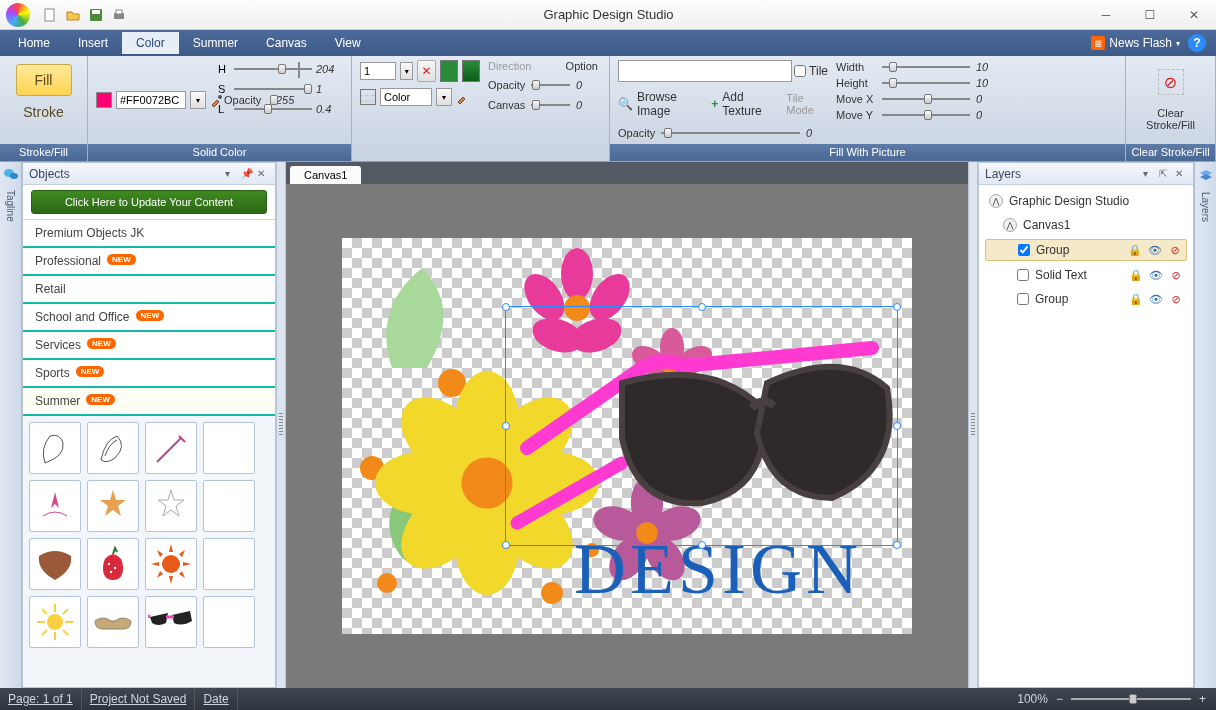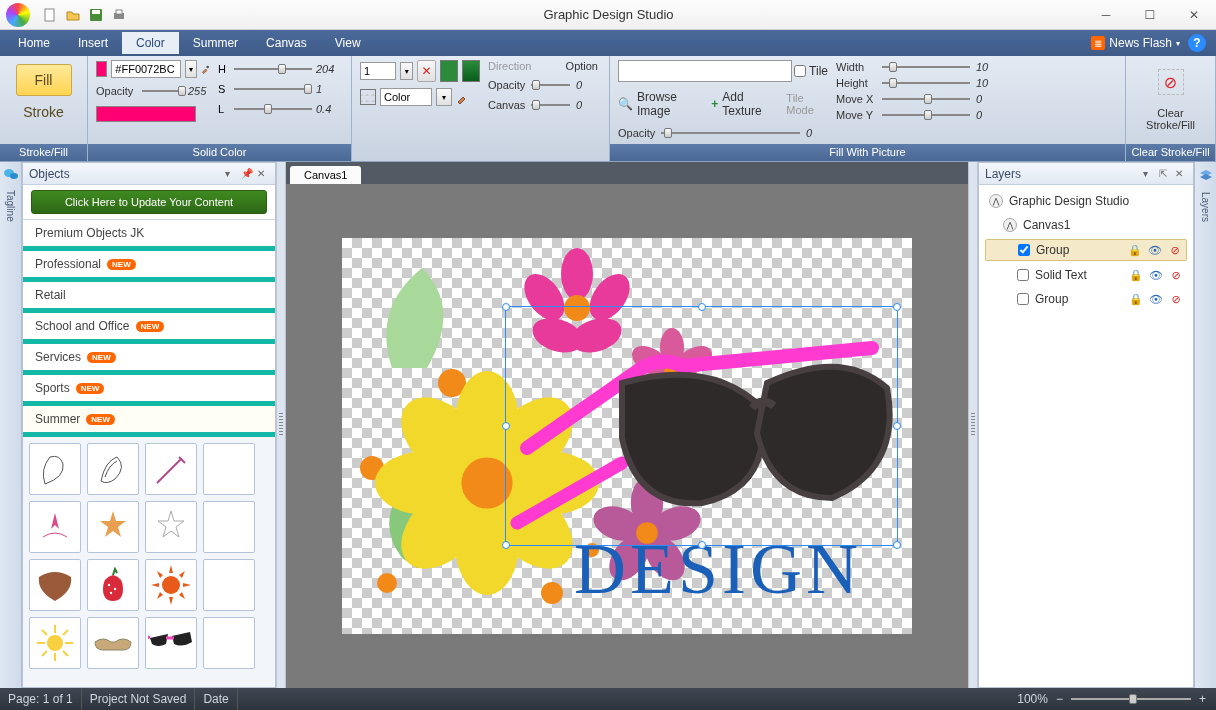--- a/index.html
+++ b/index.html
@@ -30,21 +30,21 @@
 .rpanel-label { height:17px; background:linear-gradient(#5d7ba8,#4a6894); color:#fff; font-size:11px; text-align:center; line-height:17px; }
 
 
 .sf-panel { width:88px; }
 .sf-body { flex-direction:column; gap:0; padding:4px; }
 .fill-btn { width:56px; height:32px; background:linear-gradient(#ffe99a,#ffd452); border:1px solid #cca846; border-radius:3px; display:flex; align-items:center; justify-content:center; font-size:14px; color:#5a4a1f; margin:4px auto 2px; cursor:pointer; }
 .stroke-lbl { text-align:center; color:#5a4a1f; font-size:14px; padding:6px 0; cursor:pointer; }
 
 
 .solid-panel { width:264px; }
-.color-col { display:flex; flex-direction:column; gap:6px; width:114px; }
+.color-col { display:flex; flex-direction:row; gap:0; width:114px; }
 .color-row { display:flex; align-items:center; gap:4px; }
 .swatch { width:16px; height:16px; border:1px solid #888; background:#FF0072; }
 .hexfield { width:70px; height:18px; border:1px solid #999; font-size:11px; padding:0 3px; background:#fff; }
 .dd-btn { width:16px; height:18px; border:1px solid #999; background:linear-gradient(#fafafa,#e0e0e0); display:flex; align-items:center; justify-content:center; font-size:8px; cursor:pointer; }
 .picker { width:14px; height:14px; cursor:pointer; }
 .op-row { display:flex; align-items:center; gap:6px; }
 .op-lbl { font-size:11px; color:#333; width:40px; }
 .slider { flex:1; height:14px; position:relative; }
 .slider-track { position:absolute; top:6px; left:0; right:0; height:2px; background:#888; }
 .slider-thumb { position:absolute; top:2px; width:8px; height:10px; background:linear-gradient(#fafafa,#ccc); border:1px solid #777; border-radius:2px; }
@@ -89,21 +89,21 @@
 .left-side { width:286px; background:#e7edf5; display:flex; }
 .tagline-tab { width:22px; background:linear-gradient(90deg,#dfe7f2,#cfdaea); border-right:1px solid #b0bed2; display:flex; flex-direction:column; align-items:center; padding-top:6px; gap:6px; }
 .tagline-ico { width:16px; height:14px; }
 .vert-txt { writing-mode:vertical-rl; font-size:10px; color:#4a5a76; padding-top:2px; }
 .objects-pane { flex:1; display:flex; flex-direction:column; background:#fff; border:1px solid #b8c3d3; }
 .pane-hdr { height:22px; background:linear-gradient(#f4f7fb,#e2e9f3); border-bottom:1px solid #c4cfdf; display:flex; align-items:center; padding:0 6px; font-size:11px; color:#3a4a66; }
 .pane-hdr-icons { margin-left:auto; display:flex; gap:4px; }
 .pane-hdr-ico { width:12px; height:12px; cursor:pointer; font-size:10px; color:#666; }
 .update-btn { margin:5px 8px; padding:5px; background:linear-gradient(#3f8a20,#2d6815); color:#fff; border:1px solid #2a5e14; border-radius:3px; text-align:center; font-size:11px; cursor:pointer; }
 .cat-list { display:flex; flex-direction:column; border-top:1px solid #d0d8e4; }
-.cat-item { padding:6px 12px; font-size:11px; color:#444; border-bottom:5px solid #14b8a6; cursor:pointer; display:flex; align-items:center; gap:6px; }
+.cat-item { padding:6px 12px; font-size:11px; color:#444; border-bottom:2px solid #14b8a6; cursor:pointer; display:flex; align-items:flex-start; gap:6px; }
 .cat-item.sel { background:#fffef4; }
 .new-badge { font-size:8px; background:#f60; color:#fff; padding:1px 5px; border-radius:8px; font-weight:bold; }
 .thumbs { flex:1; padding:6px; display:grid; grid-template-columns:repeat(4,52px); gap:6px; overflow:hidden; align-content:start; background:#f2f5fa; }
 .thumb { width:52px; height:52px; border:1px solid #b4c4d8; background:#fff; border-radius:2px; display:flex; align-items:center; justify-content:center; cursor:pointer; overflow:hidden; position:relative; }
 .grip { width:10px; background:#dce4ef; border-left:1px solid #bac6d6; border-right:1px solid #bac6d6; display:flex; align-items:center; justify-content:center; cursor:ew-resize; }
 .grip-dots { width:4px; height:24px; background:repeating-linear-gradient(#888,#888 1px,transparent 1px,transparent 3px); }
 
 
 .canvas-wrap { flex:1; display:flex; flex-direction:column; background:#7a7a7a; position:relative; }
 .canvtabs { height:22px; background:#535a63; display:flex; align-items:flex-end; padding-left:4px; }
@@ -125,21 +125,21 @@
 .layer-tree { padding:6px; display:flex; flex-direction:column; gap:4px; }
 .layer-row { display:flex; align-items:center; gap:6px; padding:3px 4px; font-size:11px; color:#333; cursor:pointer; }
 .layer-row.sel { background:#f4e9c8; border:1px solid #d8c27a; border-radius:2px; }
 .collapse-ico { width:14px; height:14px; border:1px solid #aaa; border-radius:50%; display:flex; align-items:center; justify-content:center; font-size:8px; background:#f0f0f0; }
 .layer-icons { margin-left:auto; display:flex; gap:6px; }
 .li-ico { width:14px; height:14px; display:flex; align-items:center; justify-content:center; font-size:11px; }
 .layers-tab { width:22px; background:linear-gradient(90deg,#dfe7f2,#cfdaea); border-left:1px solid #b0bed2; display:flex; flex-direction:column; align-items:center; padding-top:6px; gap:6px; }
 
 
 .status { position:absolute; left:0; right:0; bottom:0; height:22px; background:linear-gradient(#3f4752,#2d343d); color:#cfd6e0; display:flex; align-items:center; font-size:11px; }
-.status-seg { padding:0 8px; border-right:1px solid #555; height:100%; display:flex; align-items:center; }
+.status-seg { padding:0 8px; border-right:1px solid #555; height:100%; display:flex; align-items:center;text-decoration:underline; }
 .zoom { margin-left:auto; display:flex; align-items:center; gap:8px; padding-right:10px; }
 .zoom-slider { width:120px; height:14px; position:relative; }
 
 svg { display:block; }
 input[type=checkbox]{ width:12px; height:12px; }
 </style>
 </head>
 <body>
 
 <div class="titlebar">

